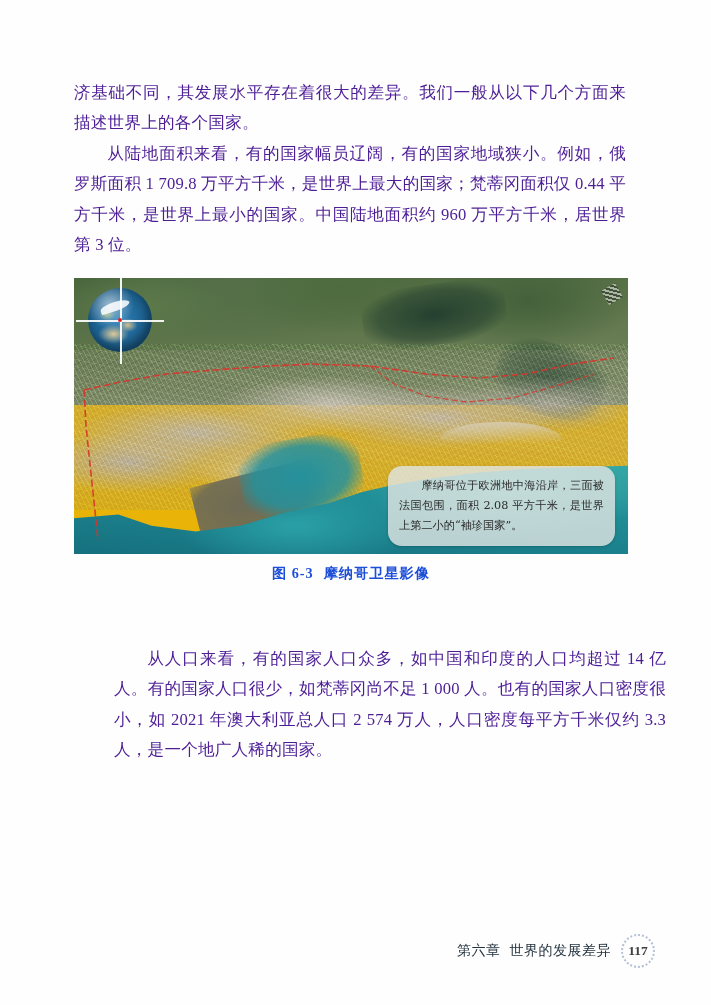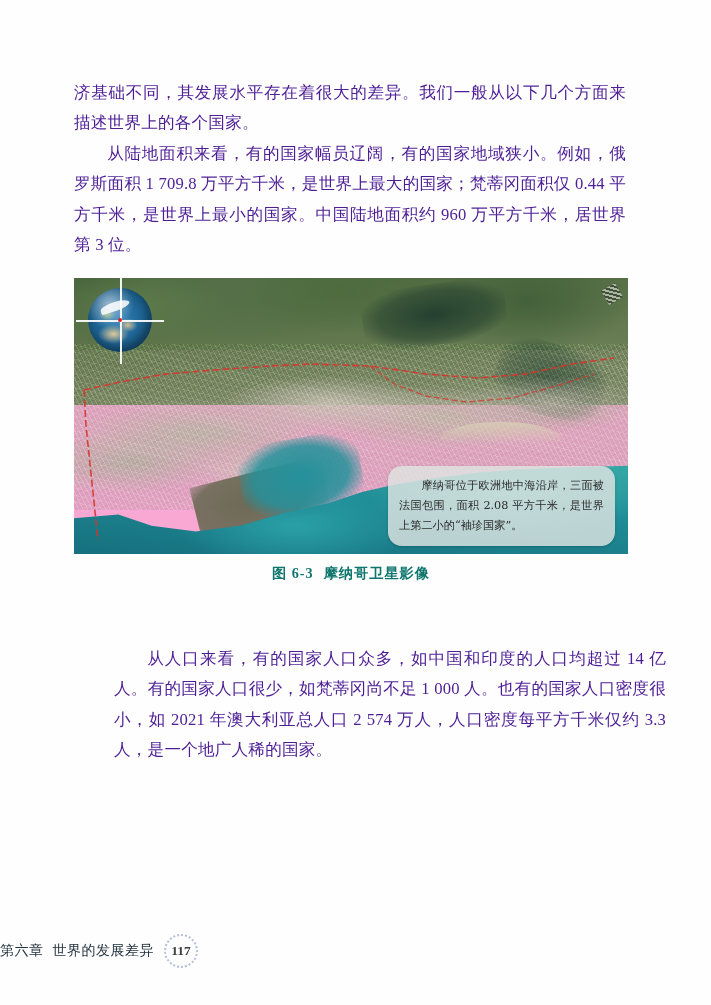--- a/index.html
+++ b/index.html
@@ -46,21 +46,21 @@
     position: absolute;
     left: 74px;
     top: 278px;
     width: 554px;
   }
   .sat-image {
     position: relative;
     width: 554px;
     height: 276px;
     overflow: hidden;
-    background: #f9a8d4;
+    background: #eab308;
   }
 
   
   .layer { position: absolute; }
   .l-green-hills {
     left: 0; top: 0; width: 100%; height: 46%;
     background:
       radial-gradient(ellipse 120px 50px at 12% 22%, #5d7a4a 0%, rgba(93,122,74,0) 70%),
       radial-gradient(ellipse 150px 60px at 48% 10%, #4e6b3e 0%, rgba(78,107,62,0) 72%),
       radial-gradient(ellipse 140px 70px at 82% 18%, #43613b 0%, rgba(67,97,59,0) 74%),
@@ -187,31 +187,32 @@
     text-justify: inter-ideograph;
   }
 
   .fig-caption {
     width: 554px;
     margin-top: 10px;
     text-align: center;
     font-size: 14.2px;
     font-weight: bold;
     letter-spacing: 1px;
-    color: #0f766e;
+    color: #1d4ed8;
   }
   .fig-caption .cap-num { margin-right: 10px; }
 
   
   .footer {
     position: absolute;
     left: 0;
     right: 0;
     bottom: 37px;
     display: flex;
+    justify-content: flex-end;
     align-items: center;
     padding-right: 56px;
     font-size: 14px;
     color: #23333f;
   }
   .footer .chap { margin-right: 9px; letter-spacing: 0.5px; }
   .footer .sect { margin-right: 10px; letter-spacing: 0.5px; }
   .pagenum {
     position: relative;
     width: 34px; height: 34px;

